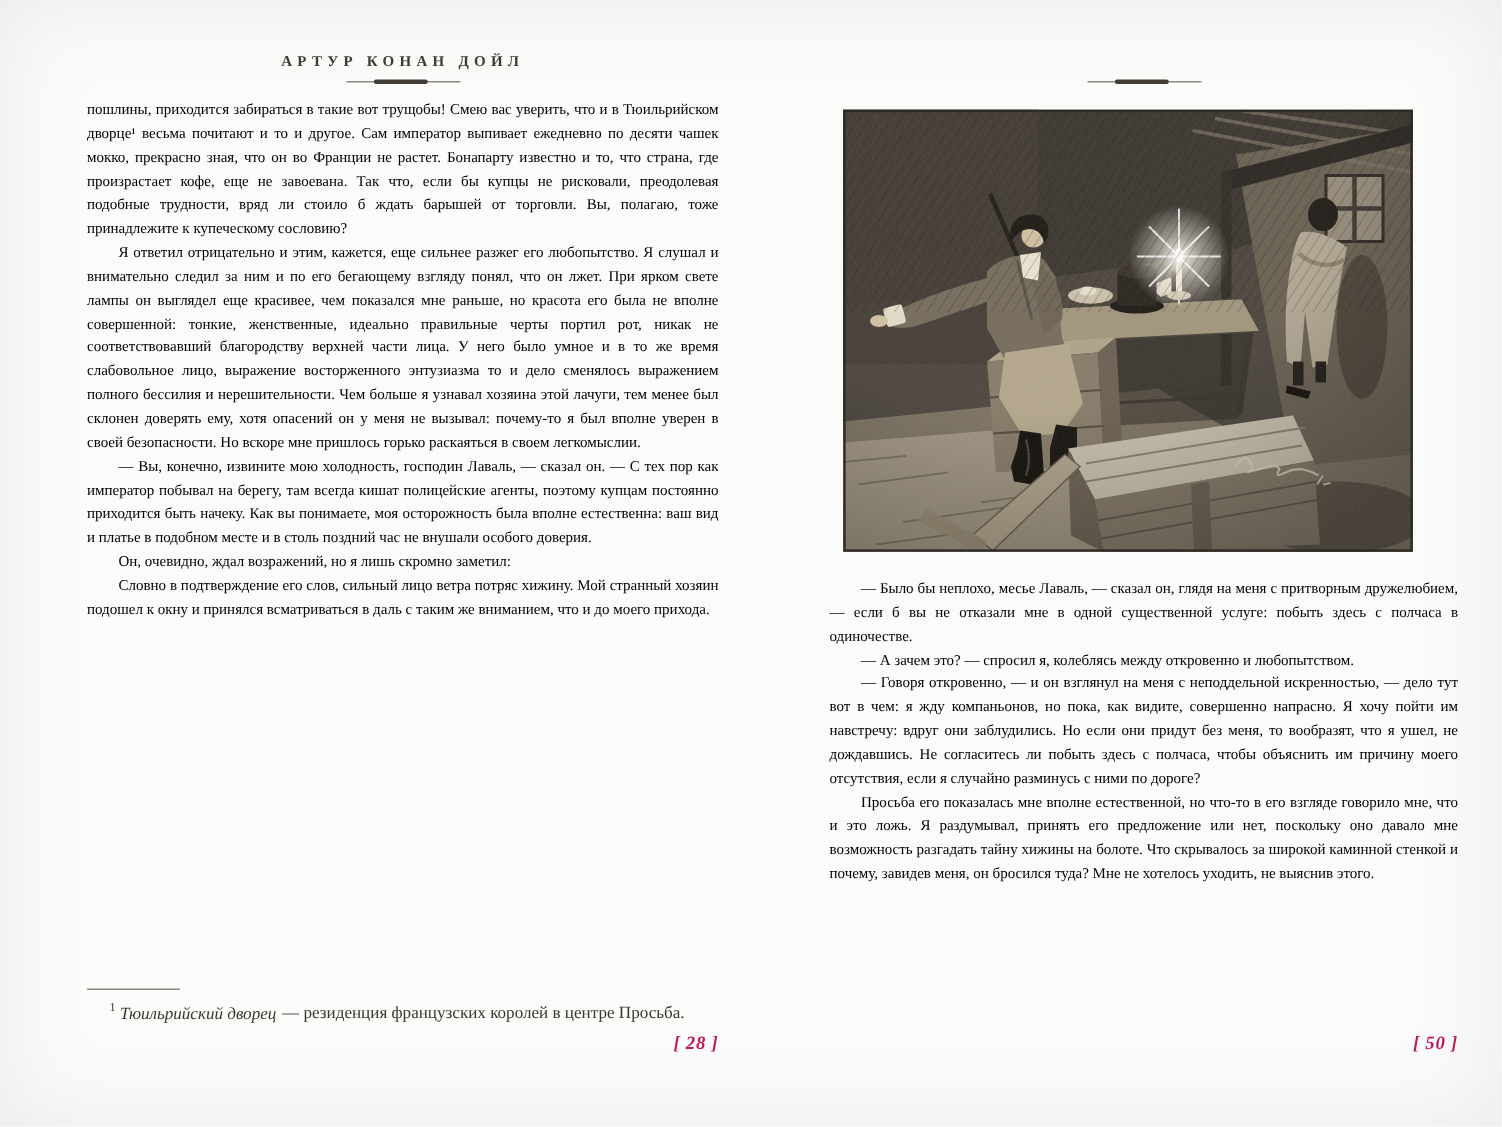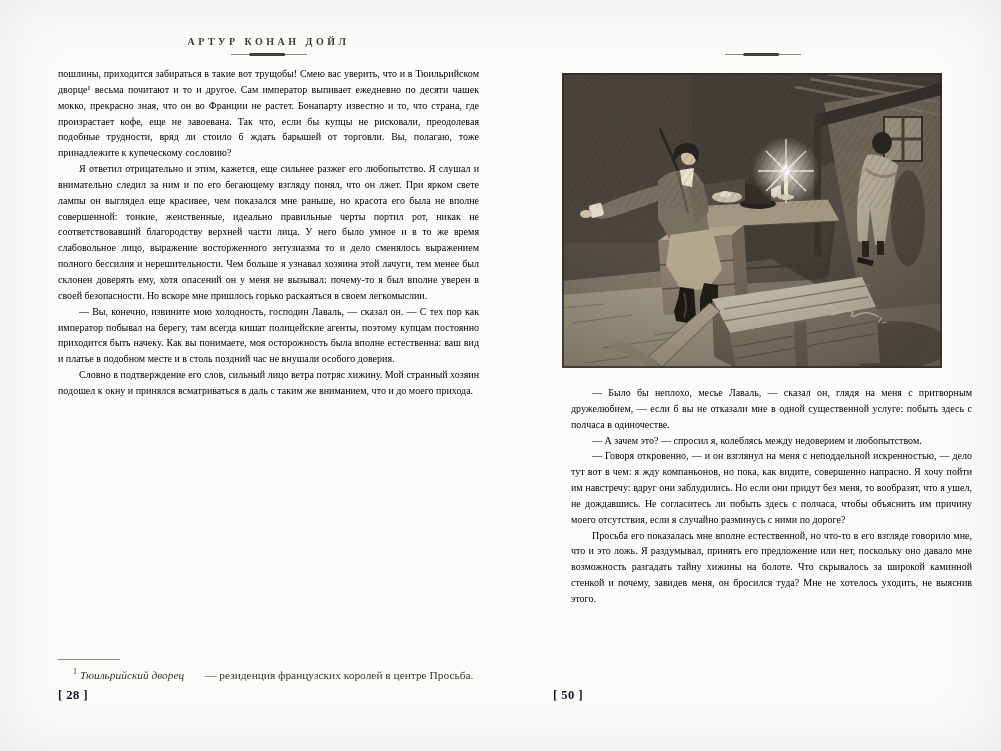--- a/index.html
+++ b/index.html
@@ -24,54 +24,55 @@
   .head-rule{position:absolute;top:53px;left:50%;transform:translateX(-50%);width:76px;height:4px;}
   .head-rule::before{content:"";position:absolute;left:0;right:0;top:1px;height:1px;background:#8d8881;}
   .head-rule::after{content:"";position:absolute;left:50%;transform:translateX(-55%);top:0;width:36px;height:3px;background:#423d36;border-radius:2px;}
 
   .body-text{
     position:absolute;left:0;right:0;
     font-size:10px;line-height:15.85px;color:#000000;
     text-align:justify;
   }
   .page.left  .body-text{top:66px;}
-  .page.right .body-text{top:385px;margin-left:18px;}
+  .page.right .body-text{top:385px;}
   .para{margin:0;}
   .para.indent{text-indent:21px;}
 
   .figure{position:absolute;top:73px;left:9px;width:380px;height:295px;}
   .figure svg{display:block;}
 
   .fn-rule{position:absolute;top:659px;left:0;width:62px;height:1px;background:#8d8881;}
   .footnote{
     position:absolute;top:665px;left:0;right:0;
     font-size:11.4px;line-height:14px;color:#3a352f;text-indent:15px;
   }
   .footnote sup{font-size:8px;margin-right:3px;}
-  .footnote i{margin-right:18px;}
+  .footnote i{margin-right:1px;}
 
   .page-num{
-    position:absolute;top:688px;left:0;right:0;text-align:left;
-    font-size:12.5px;font-weight:bold;color:#0f172a;letter-spacing:.5px;
+    position:absolute;top:688px;left:0;right:0;text-align:right;
+    font-size:12.5px;font-weight:bold;color:#be185d;letter-spacing:.5px;font-style:italic;
   }
 </style>
 </head>
 <body>
 
 <div class="stage">
 
   <section class="page left">
     <div class="running-head">АРТУР КОНАН ДОЙЛ</div>
     <div class="head-rule"></div>
 
     <div class="body-text">
 
     <p class="para">пошлины, приходится забираться в такие вот трущобы! Смею вас уверить, что и в Тюильрийском дворце¹ весьма почитают и то и другое. Сам император выпивает ежедневно по десяти чашек мокко, прекрасно зная, что он во Франции не растет. Бонапарту известно и то, что страна, где произрастает кофе, еще не завоевана. Так что, если бы купцы не рисковали, преодолевая подобные трудности, вряд ли стоило б ждать барышей от торговли. Вы, полагаю, тоже принадлежите к купеческому сословию?</p>
         <p class="para indent">Я ответил отрицательно и этим, кажется, еще сильнее разжег его любопытство. Я слушал и внимательно следил за ним и по его бегающему взгляду понял, что он лжет. При ярком свете лампы он выглядел еще красивее, чем показался мне раньше, но красота его была не вполне совершенной: тонкие, женственные, идеально правильные черты портил рот, никак не соответствовавший благородству верхней части лица. У него было умное и в то же время слабовольное лицо, выражение восторженного энтузиазма то и дело сменялось выражением полного бессилия и нерешительности. Чем больше я узнавал хозяина этой лачуги, тем менее был склонен доверять ему, хотя опасений он у меня не вызывал: почему-то я был вполне уверен в своей безопасности. Но вскоре мне пришлось горько раскаяться в своем легкомыслии.</p>
         <p class="para indent">— Вы, конечно, извините мою холодность, господин Лаваль, — сказал он. — С тех пор как император побывал на берегу, там всегда кишат полицейские агенты, поэтому купцам постоянно приходится быть начеку. Как вы понимаете, моя осторожность была вполне естественна: ваш вид и платье в подобном месте и в столь поздний час не внушали особого доверия.</p>
+        <p class="para indent">Он, очевидно, ждал возражений, но я лишь скромно заметил:</p>
         <p class="para indent">Словно в подтверждение его слов, сильный лицо ветра потряс хижину. Мой странный хозяин подошел к окну и принялся всматриваться в даль с таким же вниманием, что и до моего прихода.</p>
       </div>
 
     <div class="fn-rule"></div>
     <div class="footnote"><sup>1</sup><i>Тюильрийский дворец</i><span> — резиденция французских королей в центре Просьба.</span></div>
 
     <div class="page-num">[ 28 ]</div>
   </section>
 
   <section class="page right">
@@ -212,21 +213,21 @@
         <rect width="380" height="135" fill="url(#hatch)"></rect>
         <rect width="380" height="295" fill="url(#vig)"></rect>
         <rect width="380" height="295" filter="url(#grain)" opacity=".3"></rect>
         <rect x="1" y="1" width="378" height="293" fill="none" stroke="#2e2a24" stroke-width="1.5"></rect>
       </svg>
     </div>
 
     <div class="body-text">
 
     <p class="para indent">— Было бы неплохо, месье Лаваль, — сказал он, глядя на меня с притворным дружелюбием, — если б вы не отказали мне в одной существенной услуге: побыть здесь с полчаса в одиночестве.</p>
-        <p class="para indent">— А зачем это? — спросил я, колеблясь между недоверием и любопытством.</p>
+        <p class="para indent">— А зачем это? — спросил я, колеблясь между откровенно и любопытством.</p>
         <p class="para indent">— Говоря откровенно, — и он взглянул на меня с неподдельной искренностью, — дело тут вот в чем: я жду компаньонов, но пока, как видите, совершенно напрасно. Я хочу пойти им навстречу: вдруг они заблудились. Но если они придут без меня, то вообразят, что я ушел, не дождавшись. Не согласитесь ли побыть здесь с полчаса, чтобы объяснить им причину моего отсутствия, если я случайно разминусь с ними по дороге?</p>
         <p class="para indent">Просьба его показалась мне вполне естественной, но что-то в его взгляде говорило мне, что и это ложь. Я раздумывал, принять его предложение или нет, поскольку оно давало мне возможность разгадать тайну хижины на болоте. Что скрывалось за широкой каминной стенкой и почему, завидев меня, он бросился туда? Мне не хотелось уходить, не выяснив этого.</p>
       </div>
 
     <div class="page-num">[ 50 ]</div>
   </section>
 
 </div>
 
 </body></html>

